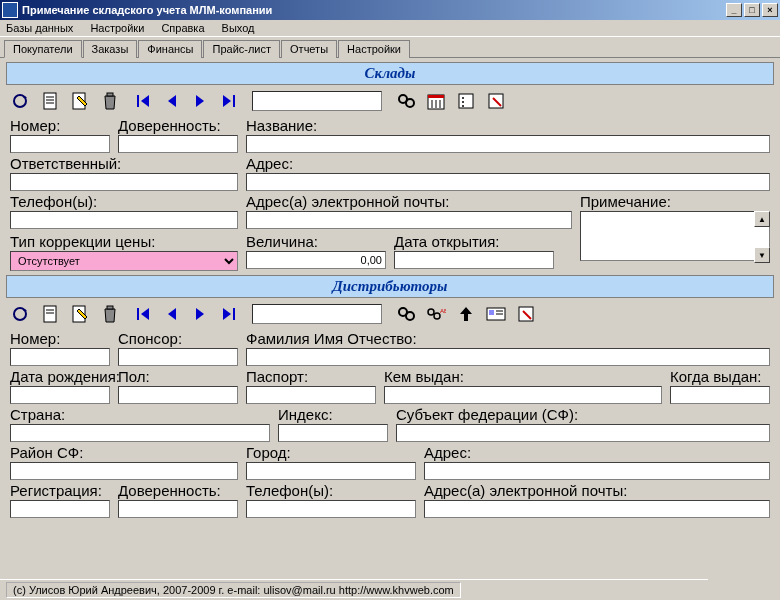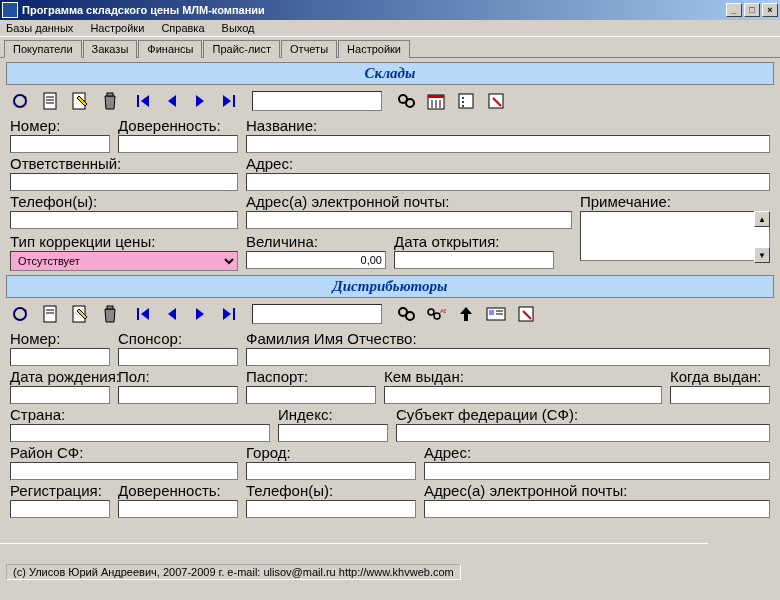--- a/index.html
+++ b/index.html
@@ -23,32 +23,32 @@
   .row { display: flex; gap: 8px; margin-top: 2px; }
   .field { display:flex; flex-direction: column; }
   .label { font-size: 15px; color:#000; margin-bottom: 1px; white-space: nowrap; }
   .input { height: 18px; border: 1px solid #808080; border-top-color:#404040; border-left-color:#404040; background:#fff; font-size:11px; padding: 1px 3px; }
   .textarea { height: 50px; resize: none; border: 1px solid #808080; border-top-color:#404040; border-left-color:#404040; background:#fff; font-size:11px; padding:1px 3px; }
   .ta-wrap { position: relative; }
   .scroll-up, .scroll-down { position:absolute; right:0; width:16px; height:16px; background:#d4d0c8; border:1px solid #fff; border-right-color:#404040; border-bottom-color:#404040; display:flex; align-items:center; justify-content:center; font-size:8px; }
   .scroll-up { top:0; }
   .scroll-down { bottom:0; }
   select.input { height: 20px; background:#f9a8d4; }
-  .statusbar { position: fixed; bottom: 0; left: 0; width: 708px; background:#d4d0c8; border-top: 1px solid #fff; padding: 20px 6px; font-size: 11px; }
+  .statusbar { position: fixed; bottom: 0; left: 0; width: 708px; background:#d4d0c8; border-top: 1px solid #fff; padding: 2px 6px; font-size: 11px; }
   .statusbar .cell { border: 1px inset #fff; padding: 1px 6px; display:inline-block; }
   svg { display:block; }
   .right-align { text-align: right; }
   .tgroup { display:flex; gap:10px; }
 </style>
 </head>
 <body>
 
 <div class="titlebar">
   <div class="icon"></div>
-  <span>Программа складского цены МЛМ-компании</span>
+  <span>Примечание складского учета МЛМ-компании</span>
   <div class="spacer"></div>
   <div class="winbtn">_</div>
   <div class="winbtn">□</div>
   <div class="winbtn">×</div>
 </div>
 
 <div class="menubar">
   <span>Базы данных</span>
   <span>Настройки</span>
   <span>Справка</span>

